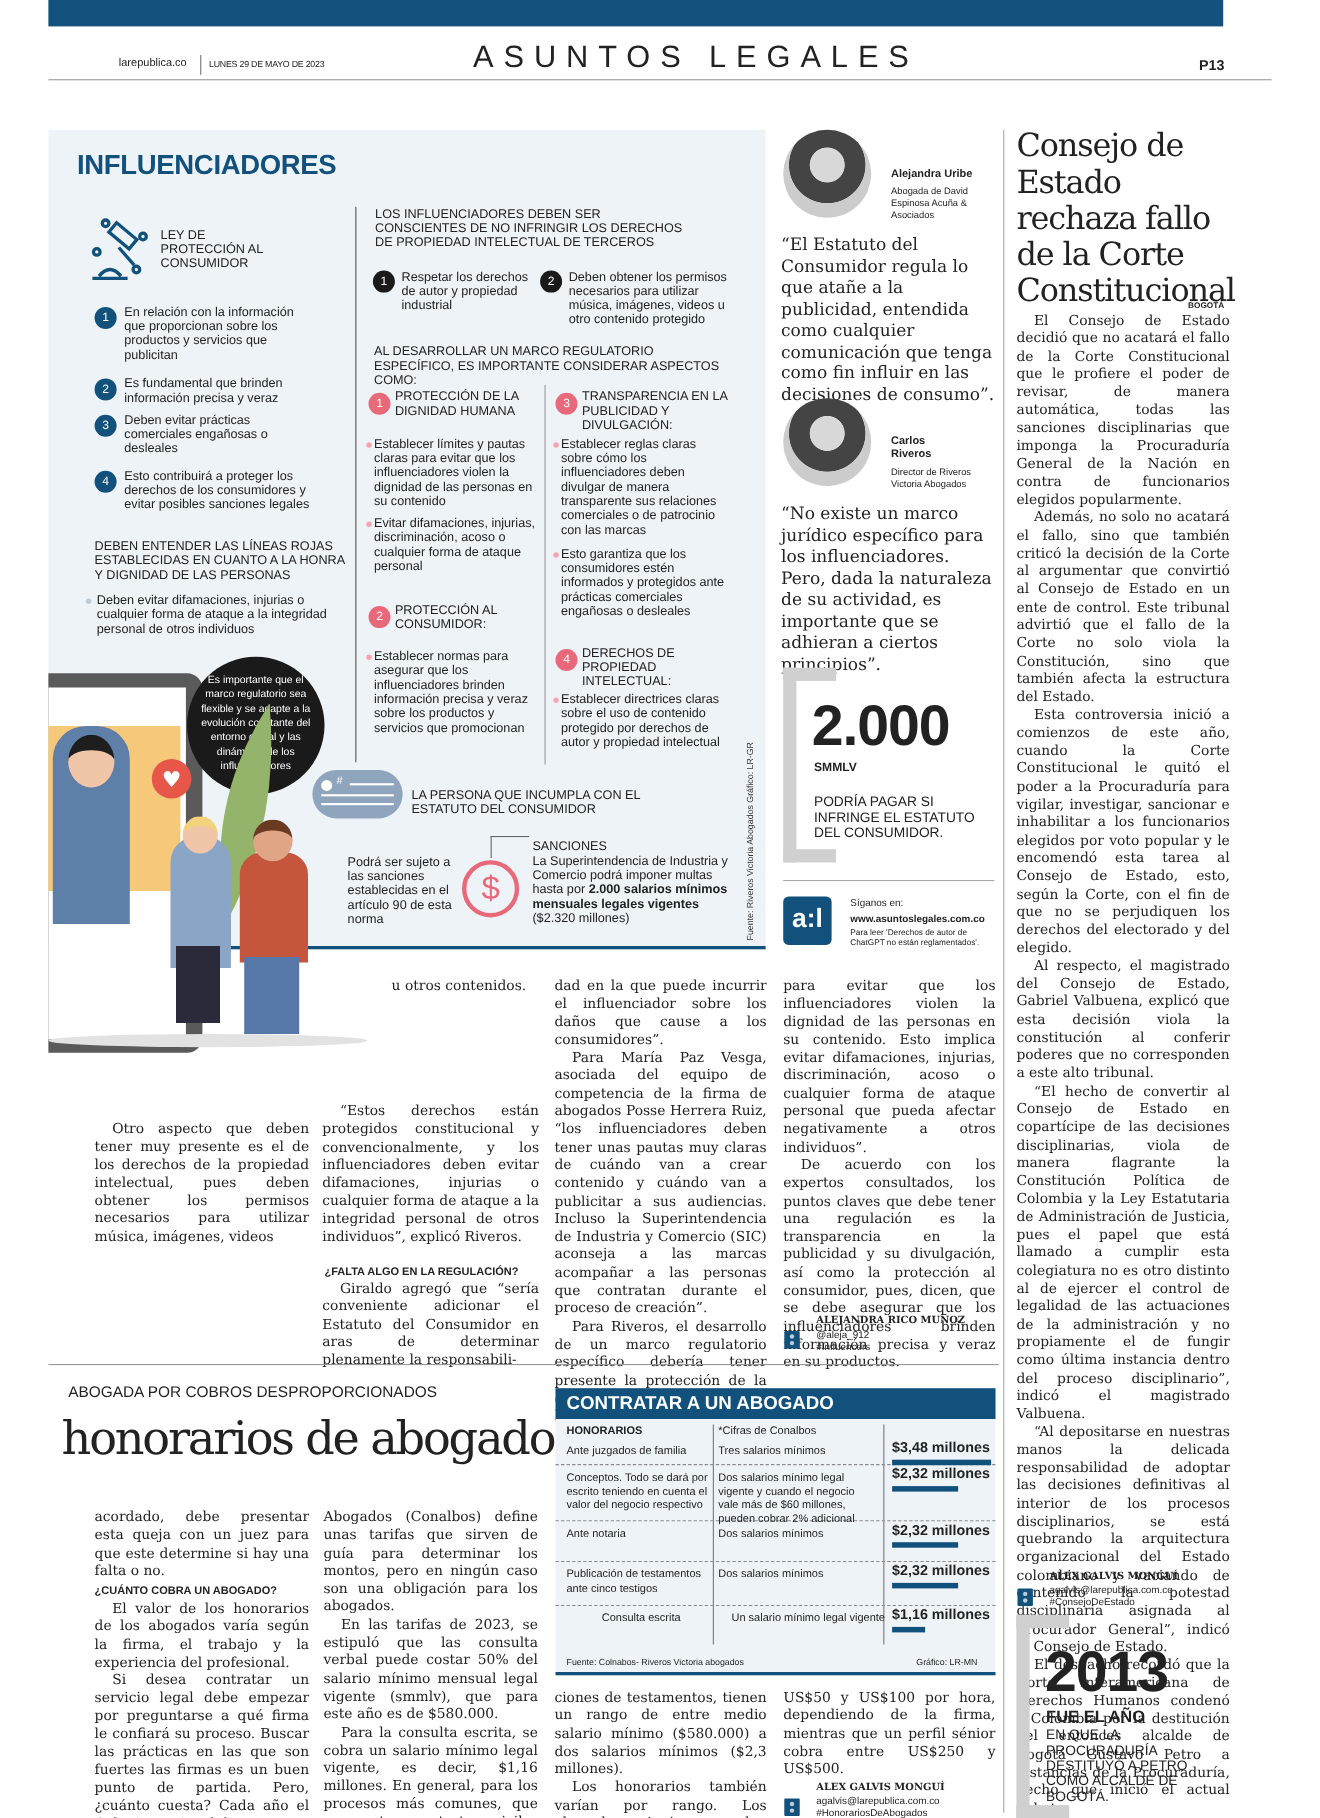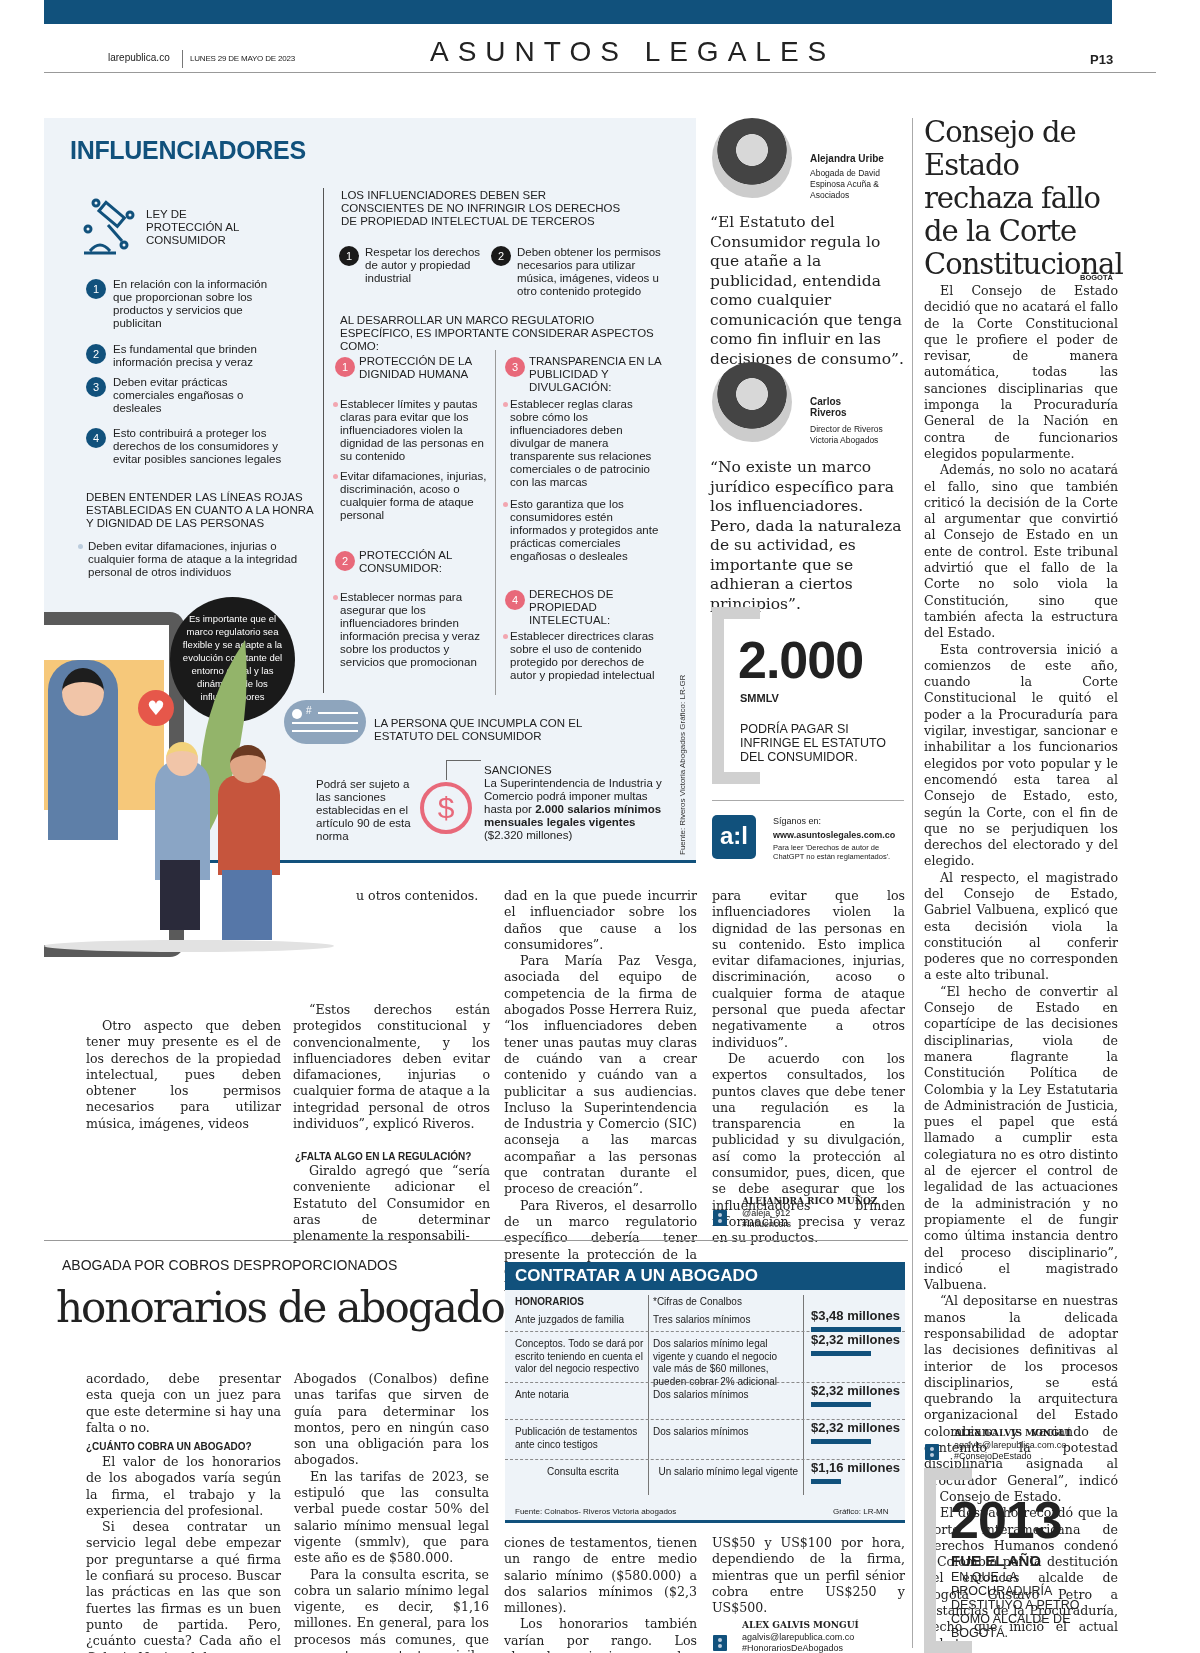--- a/index.html
+++ b/index.html
@@ -275,20 +275,20 @@
       <div class="tbar" style="left: 306px; top: 19px; width: 60px;"></div>
     </div>
     <div class="trow" style="top: 130px; height: 40px;">
       <div class="tcell" style="left: 10px; top: 6px; width: 130px;">Publicación de testamentos ante cinco testigos</div>
       <div class="tcell" style="left: 148px; top: 6px; width: 145px;">Dos salarios mínimos</div>
       <div class="tcell tval" style="left: 306px; top: 2px;">$2,32 millones</div>
       <div class="tbar" style="left: 306px; top: 19px; width: 60px;"></div>
     </div>
     <div class="trow" style="top: 170px; height: 44px; border-bottom: none;">
       <div class="tcell" style="left: 10px; top: 6px; width: 130px; margin-left: 32px;">Consulta escrita</div>
-      <div class="tcell" style="left: 148px; top: 6px; width: 145px; text-align: right;">Un salario mínimo legal vigente</div>
+      <div class="tcell" style="left: 160px; top: 6px; width: 145px;">Un salario mínimo legal vigente</div>
       <div class="tcell tval" style="left: 306px; top: 2px;">$1,16 millones</div>
       <div class="tbar" style="left: 306px; top: 19px; width: 30px;"></div>
     </div>
     <div class="tcell" style="left: 10px; top: 216px; font-size: 8px;">Fuente: Colnabos- Riveros Victoria abogados</div>
     <div class="tcell" style="left: 328px; top: 216px; font-size: 8px;">Gráfico: LR-MN</div>
   </div>
 <div class="abs" style="left:505px;top:1520px;width:400px;height:3px;background:#11517c"></div>
 
 </body></html>

